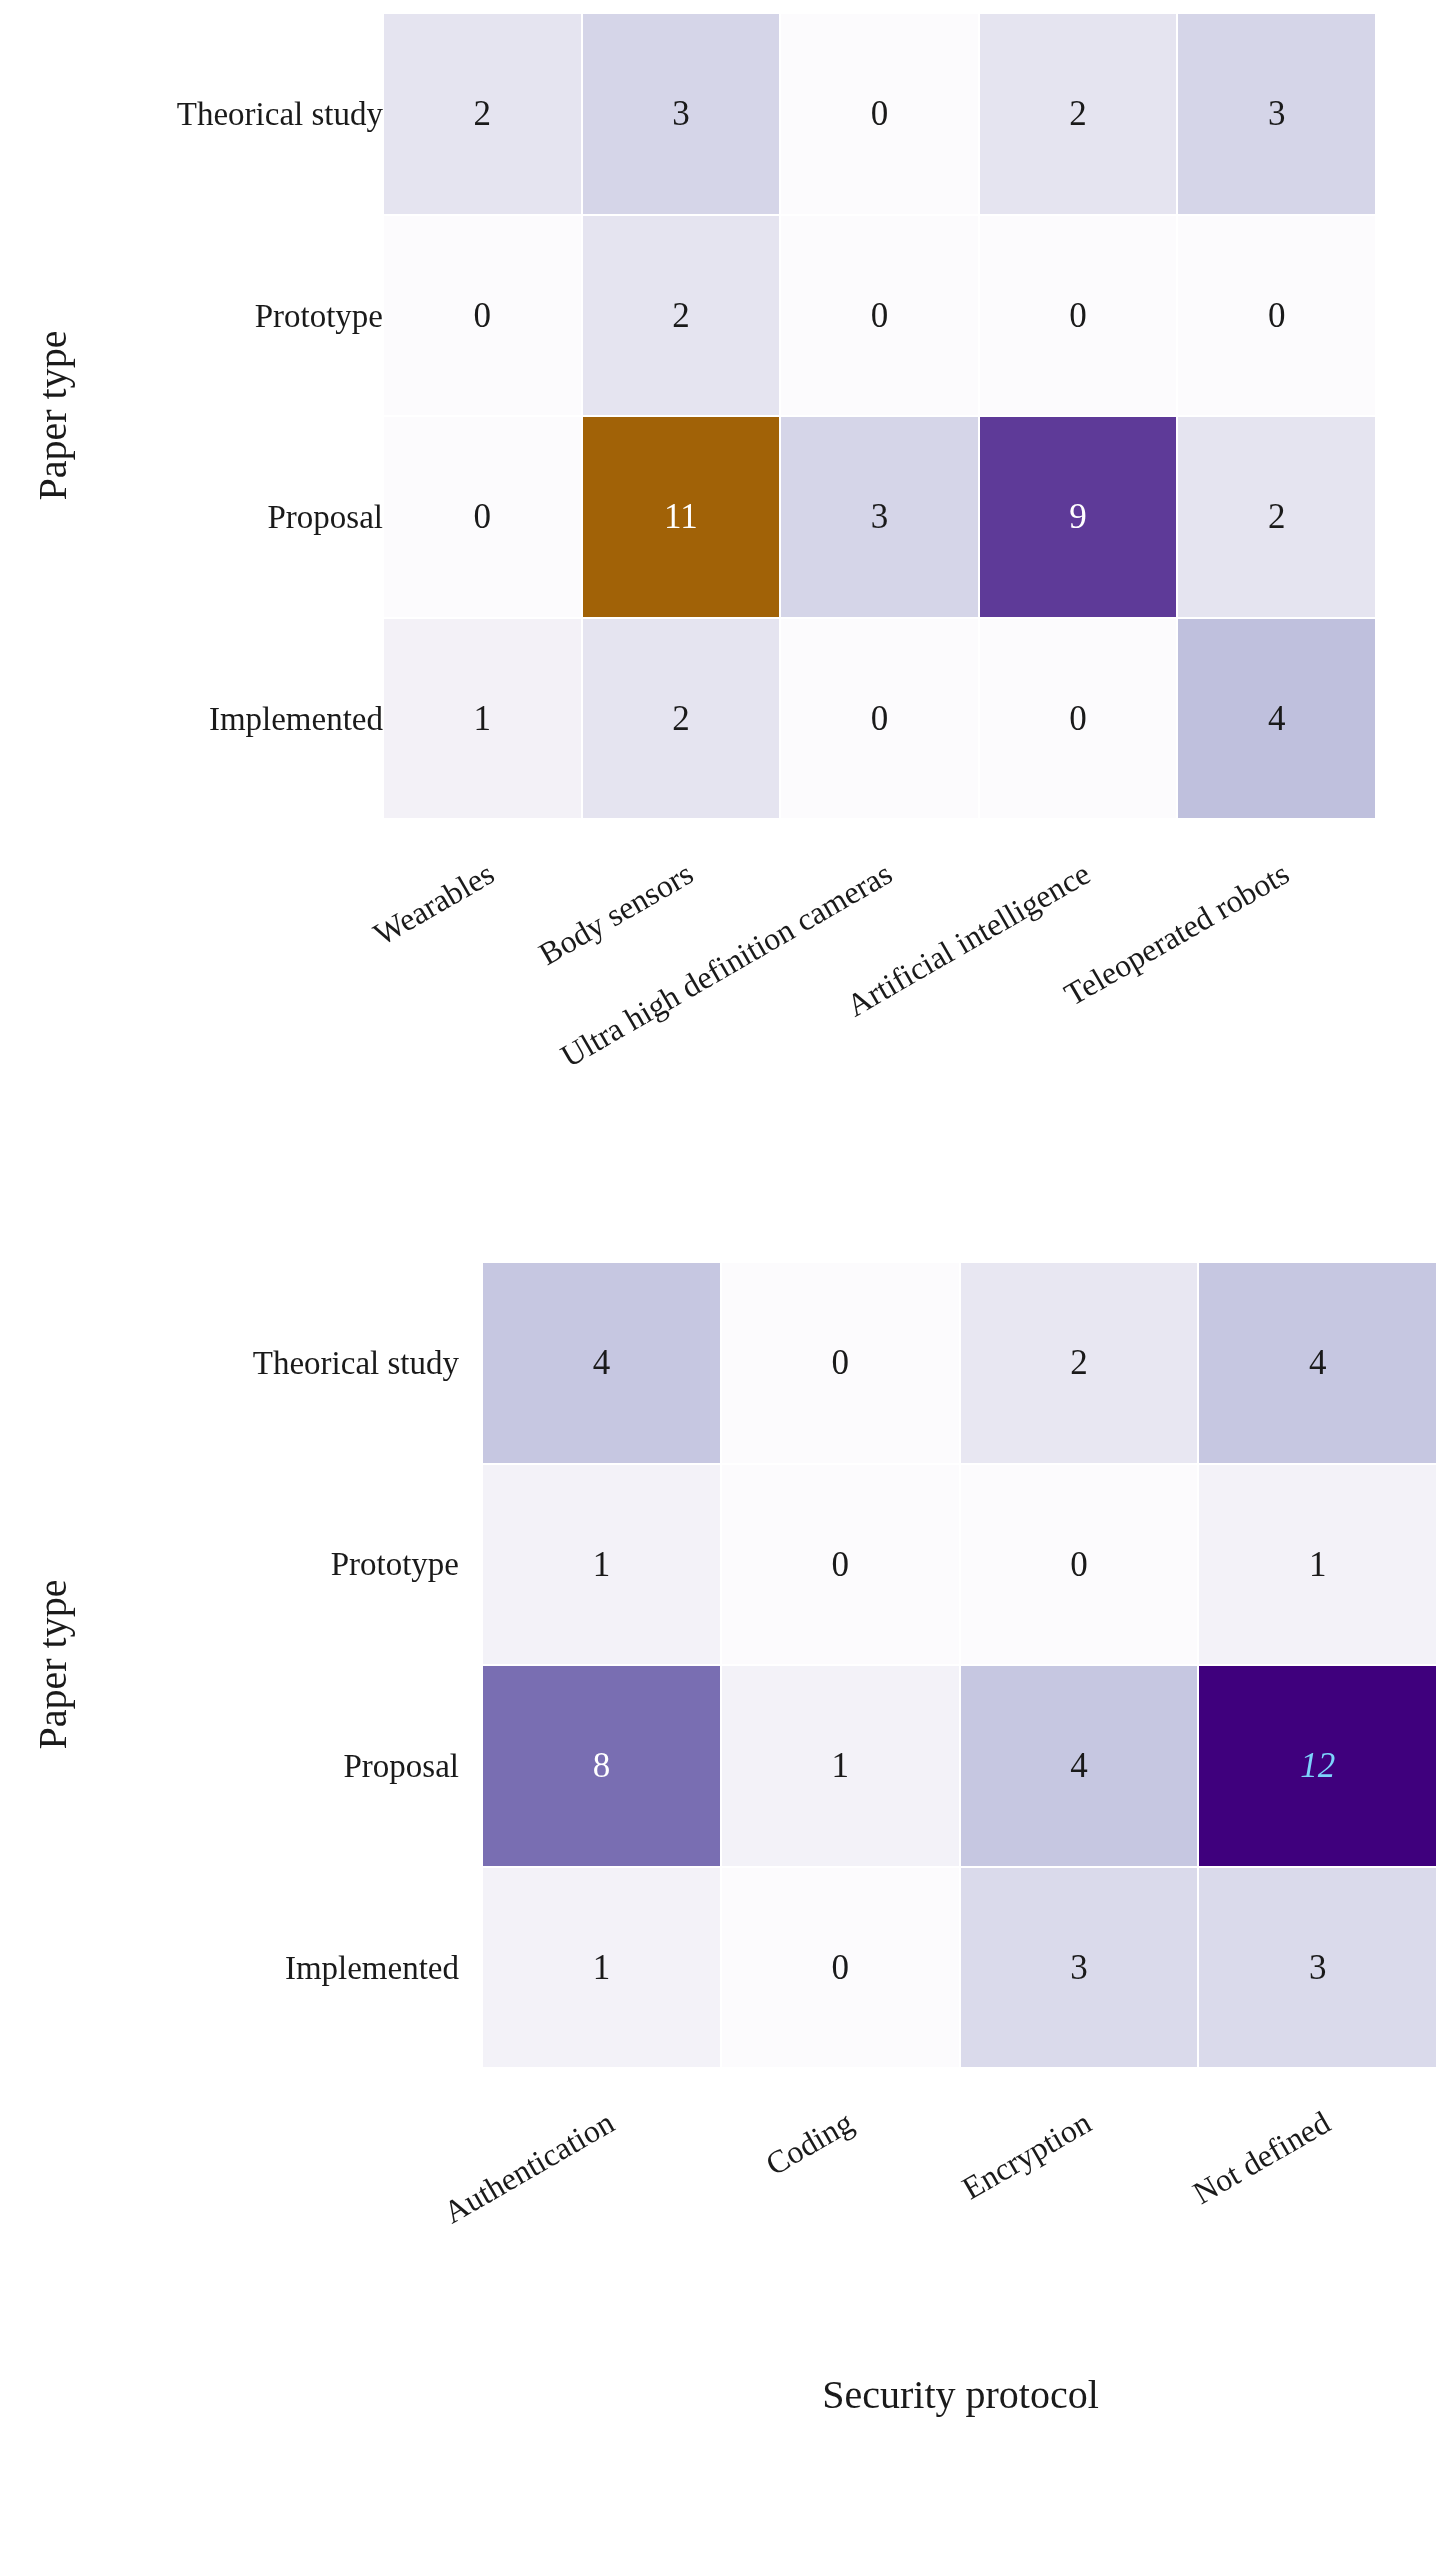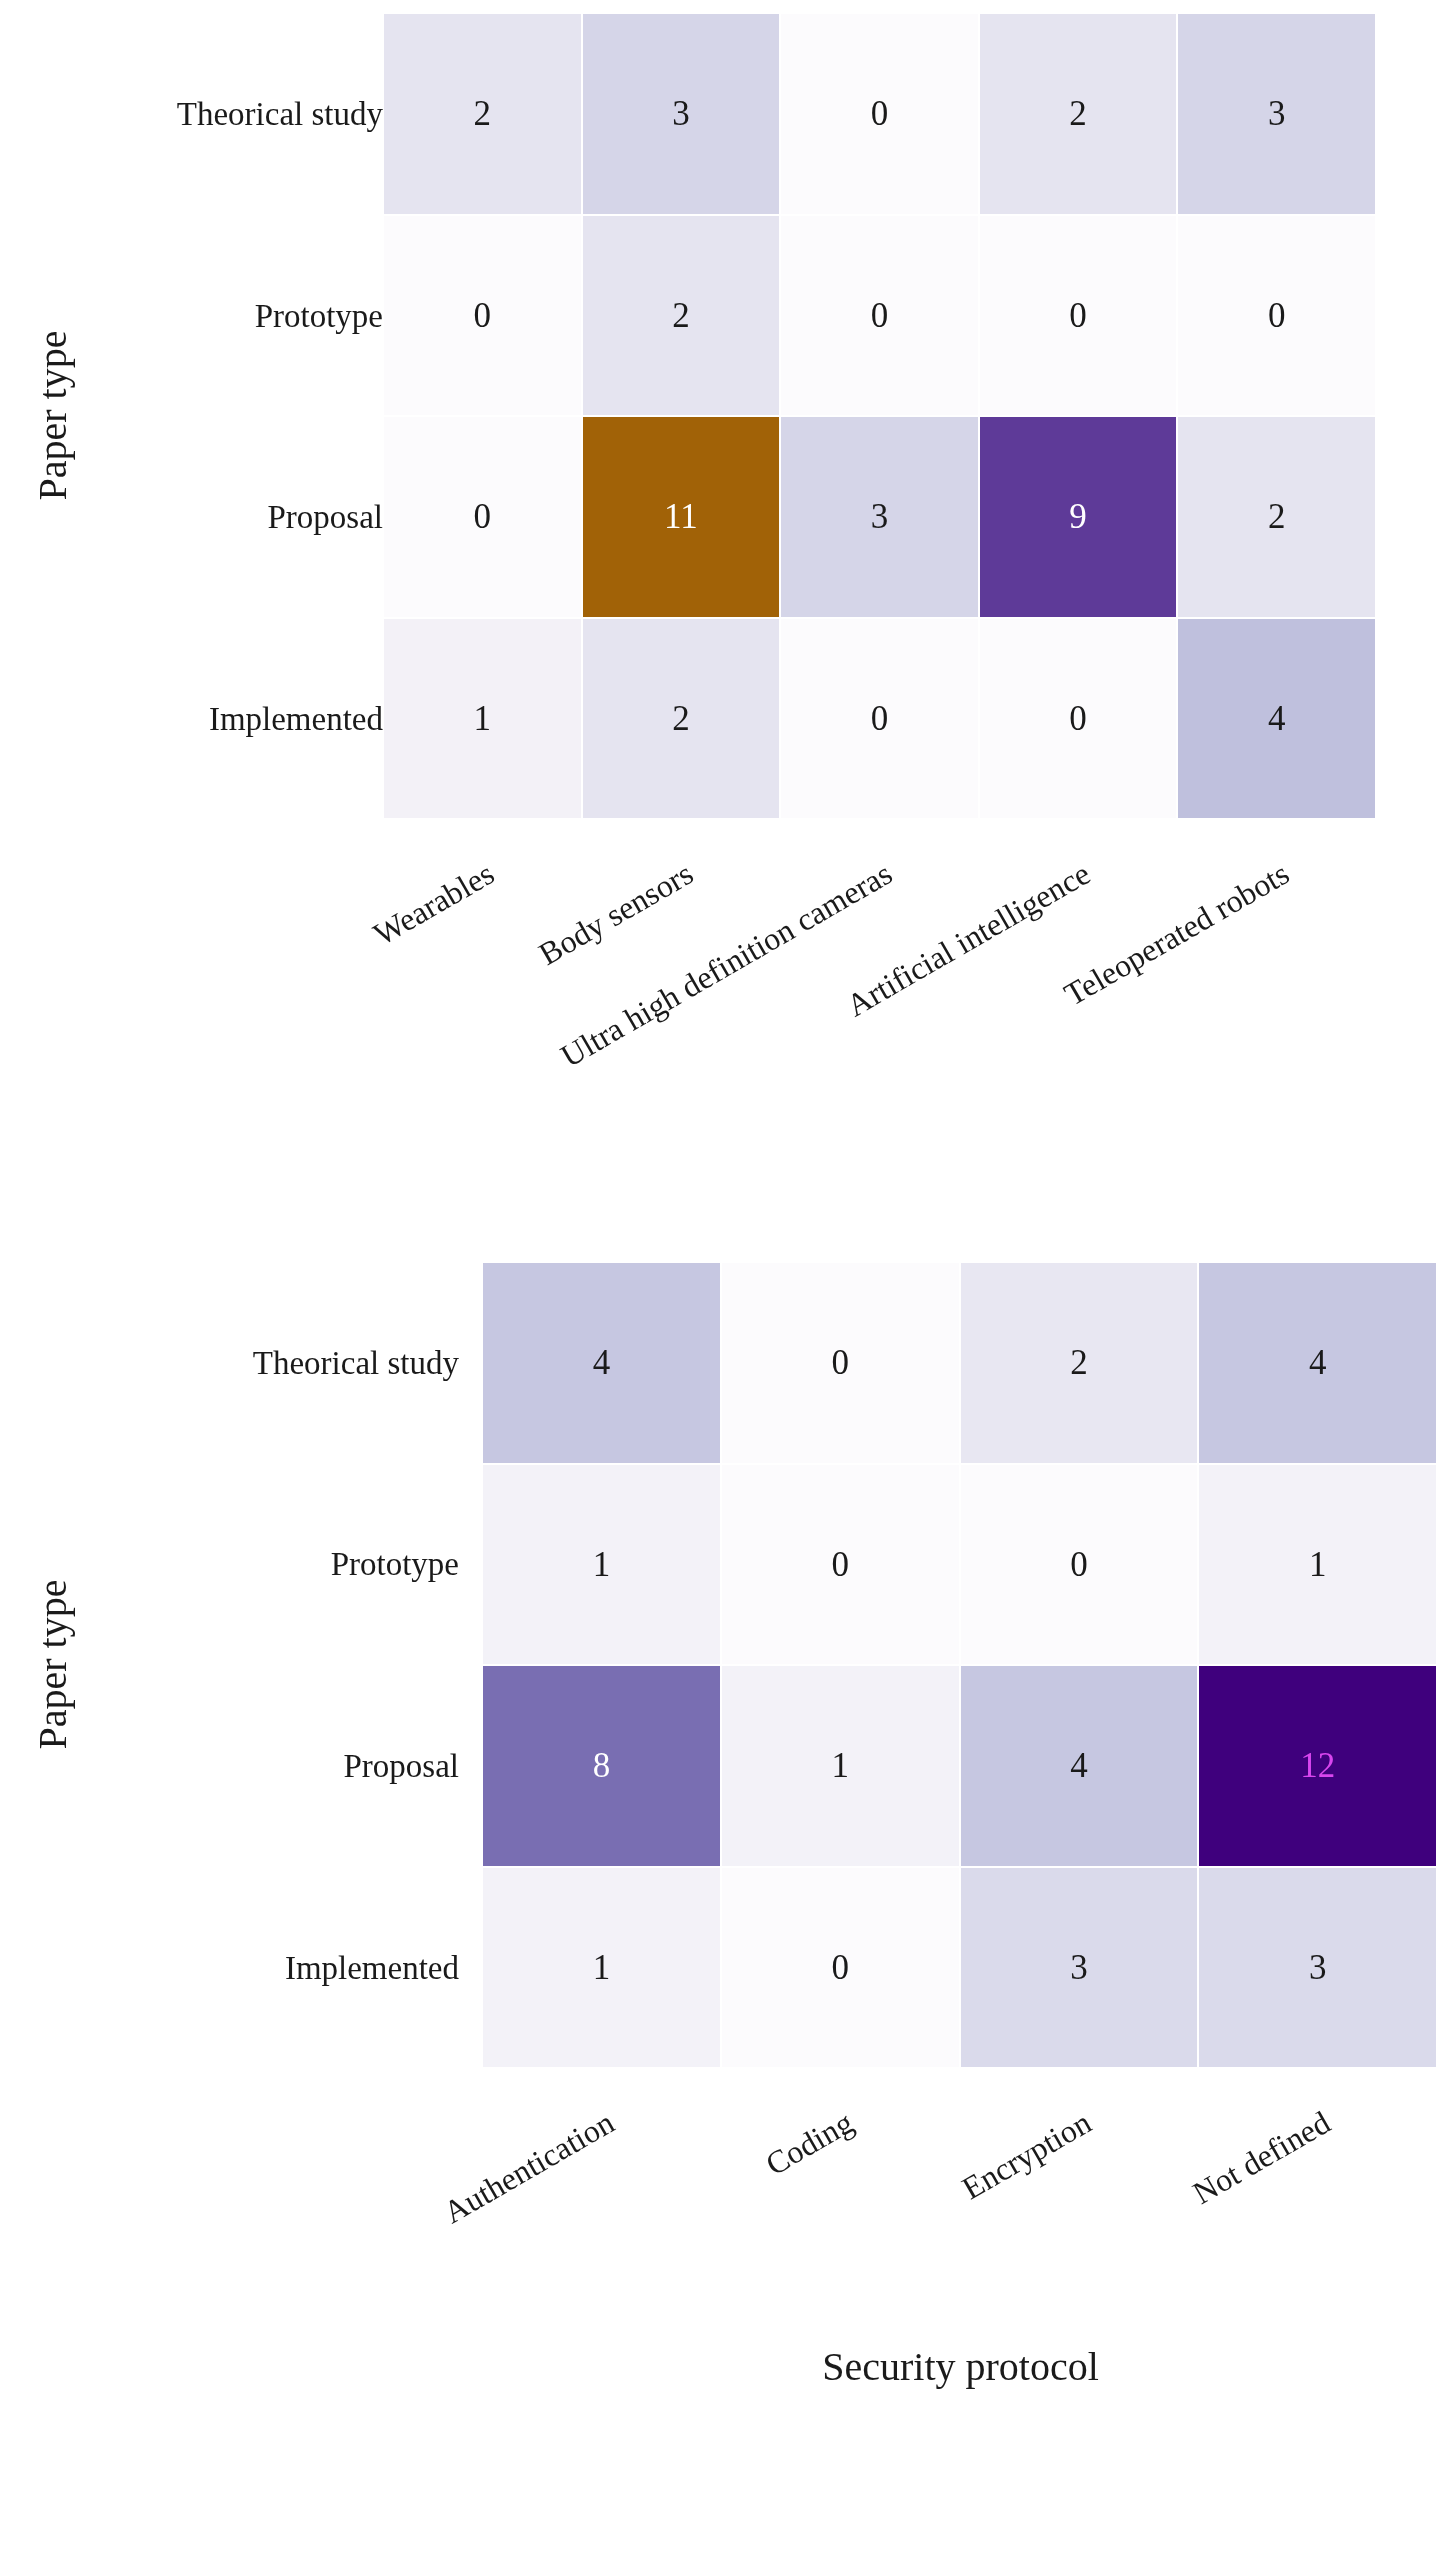--- a/index.html
+++ b/index.html
@@ -125,35 +125,35 @@
       <div class="cell" style="background: rgb(252, 251, 253); color: rgb(26, 26, 26);">0</div>
       <div class="cell" style="background: rgb(232, 231, 242); color: rgb(26, 26, 26);">2</div>
       <div class="cell" style="background: rgb(198, 199, 225); color: rgb(26, 26, 26);">4</div>
       <div class="cell" style="background: rgb(243, 242, 248); color: rgb(26, 26, 26);">1</div>
       <div class="cell" style="background: rgb(252, 251, 253); color: rgb(26, 26, 26);">0</div>
       <div class="cell" style="background: rgb(252, 251, 253); color: rgb(26, 26, 26);">0</div>
       <div class="cell" style="background: rgb(243, 242, 248); color: rgb(26, 26, 26);">1</div>
       <div class="cell" style="background: rgb(121, 110, 178); color: rgb(255, 255, 255);">8</div>
       <div class="cell" style="background: rgb(243, 242, 248); color: rgb(26, 26, 26);">1</div>
       <div class="cell" style="background: rgb(198, 199, 225); color: rgb(26, 26, 26);">4</div>
-      <div class="cell" style="background: rgb(63, 0, 125); color: #d946ef;">12</div>
+      <div class="cell" style="background: rgb(63, 0, 125); color: #7dd3fc; font-style: italic;">12</div>
       <div class="cell" style="background: rgb(243, 242, 248); color: rgb(26, 26, 26);">1</div>
       <div class="cell" style="background: rgb(252, 251, 253); color: rgb(26, 26, 26);">0</div>
       <div class="cell" style="background: rgb(218, 218, 235); color: rgb(26, 26, 26);">3</div>
       <div class="cell" style="background: rgb(218, 218, 235); color: rgb(26, 26, 26);">3</div>
     </div>
 
   <div id="yticks-bottom">
       <div class="ytick" style="top: 136px;">Theorical study</div>
       <div class="ytick" style="top: 337px;">Prototype</div>
       <div class="ytick" style="top: 539px;">Proposal</div>
       <div class="ytick" style="top: 741px;">Implemented</div>
     </div>
   <div id="xticks-bottom">
       <div class="xtick" style="left: -450px; width: 1052px; top: 877px;">Authentication</div>
       <div class="xtick" style="left: -211px; width: 1052px; top: 877px;">Coding</div>
       <div class="xtick" style="left: 27px; width: 1052px; top: 877px;">Encryption</div>
       <div class="xtick" style="left: 266px; width: 1052px; top: 877px;">Not defined</div>
     </div>
 
-  <div class="xtitle" id="xtitle-bottom" style="left: 522px; width: 877px; top: 1116px;">Security protocol</div>
+  <div class="xtitle" id="xtitle-bottom" style="left: 522px; width: 877px; top: 1144px;">Security protocol</div>
 </div>
 
 
 </body></html>

